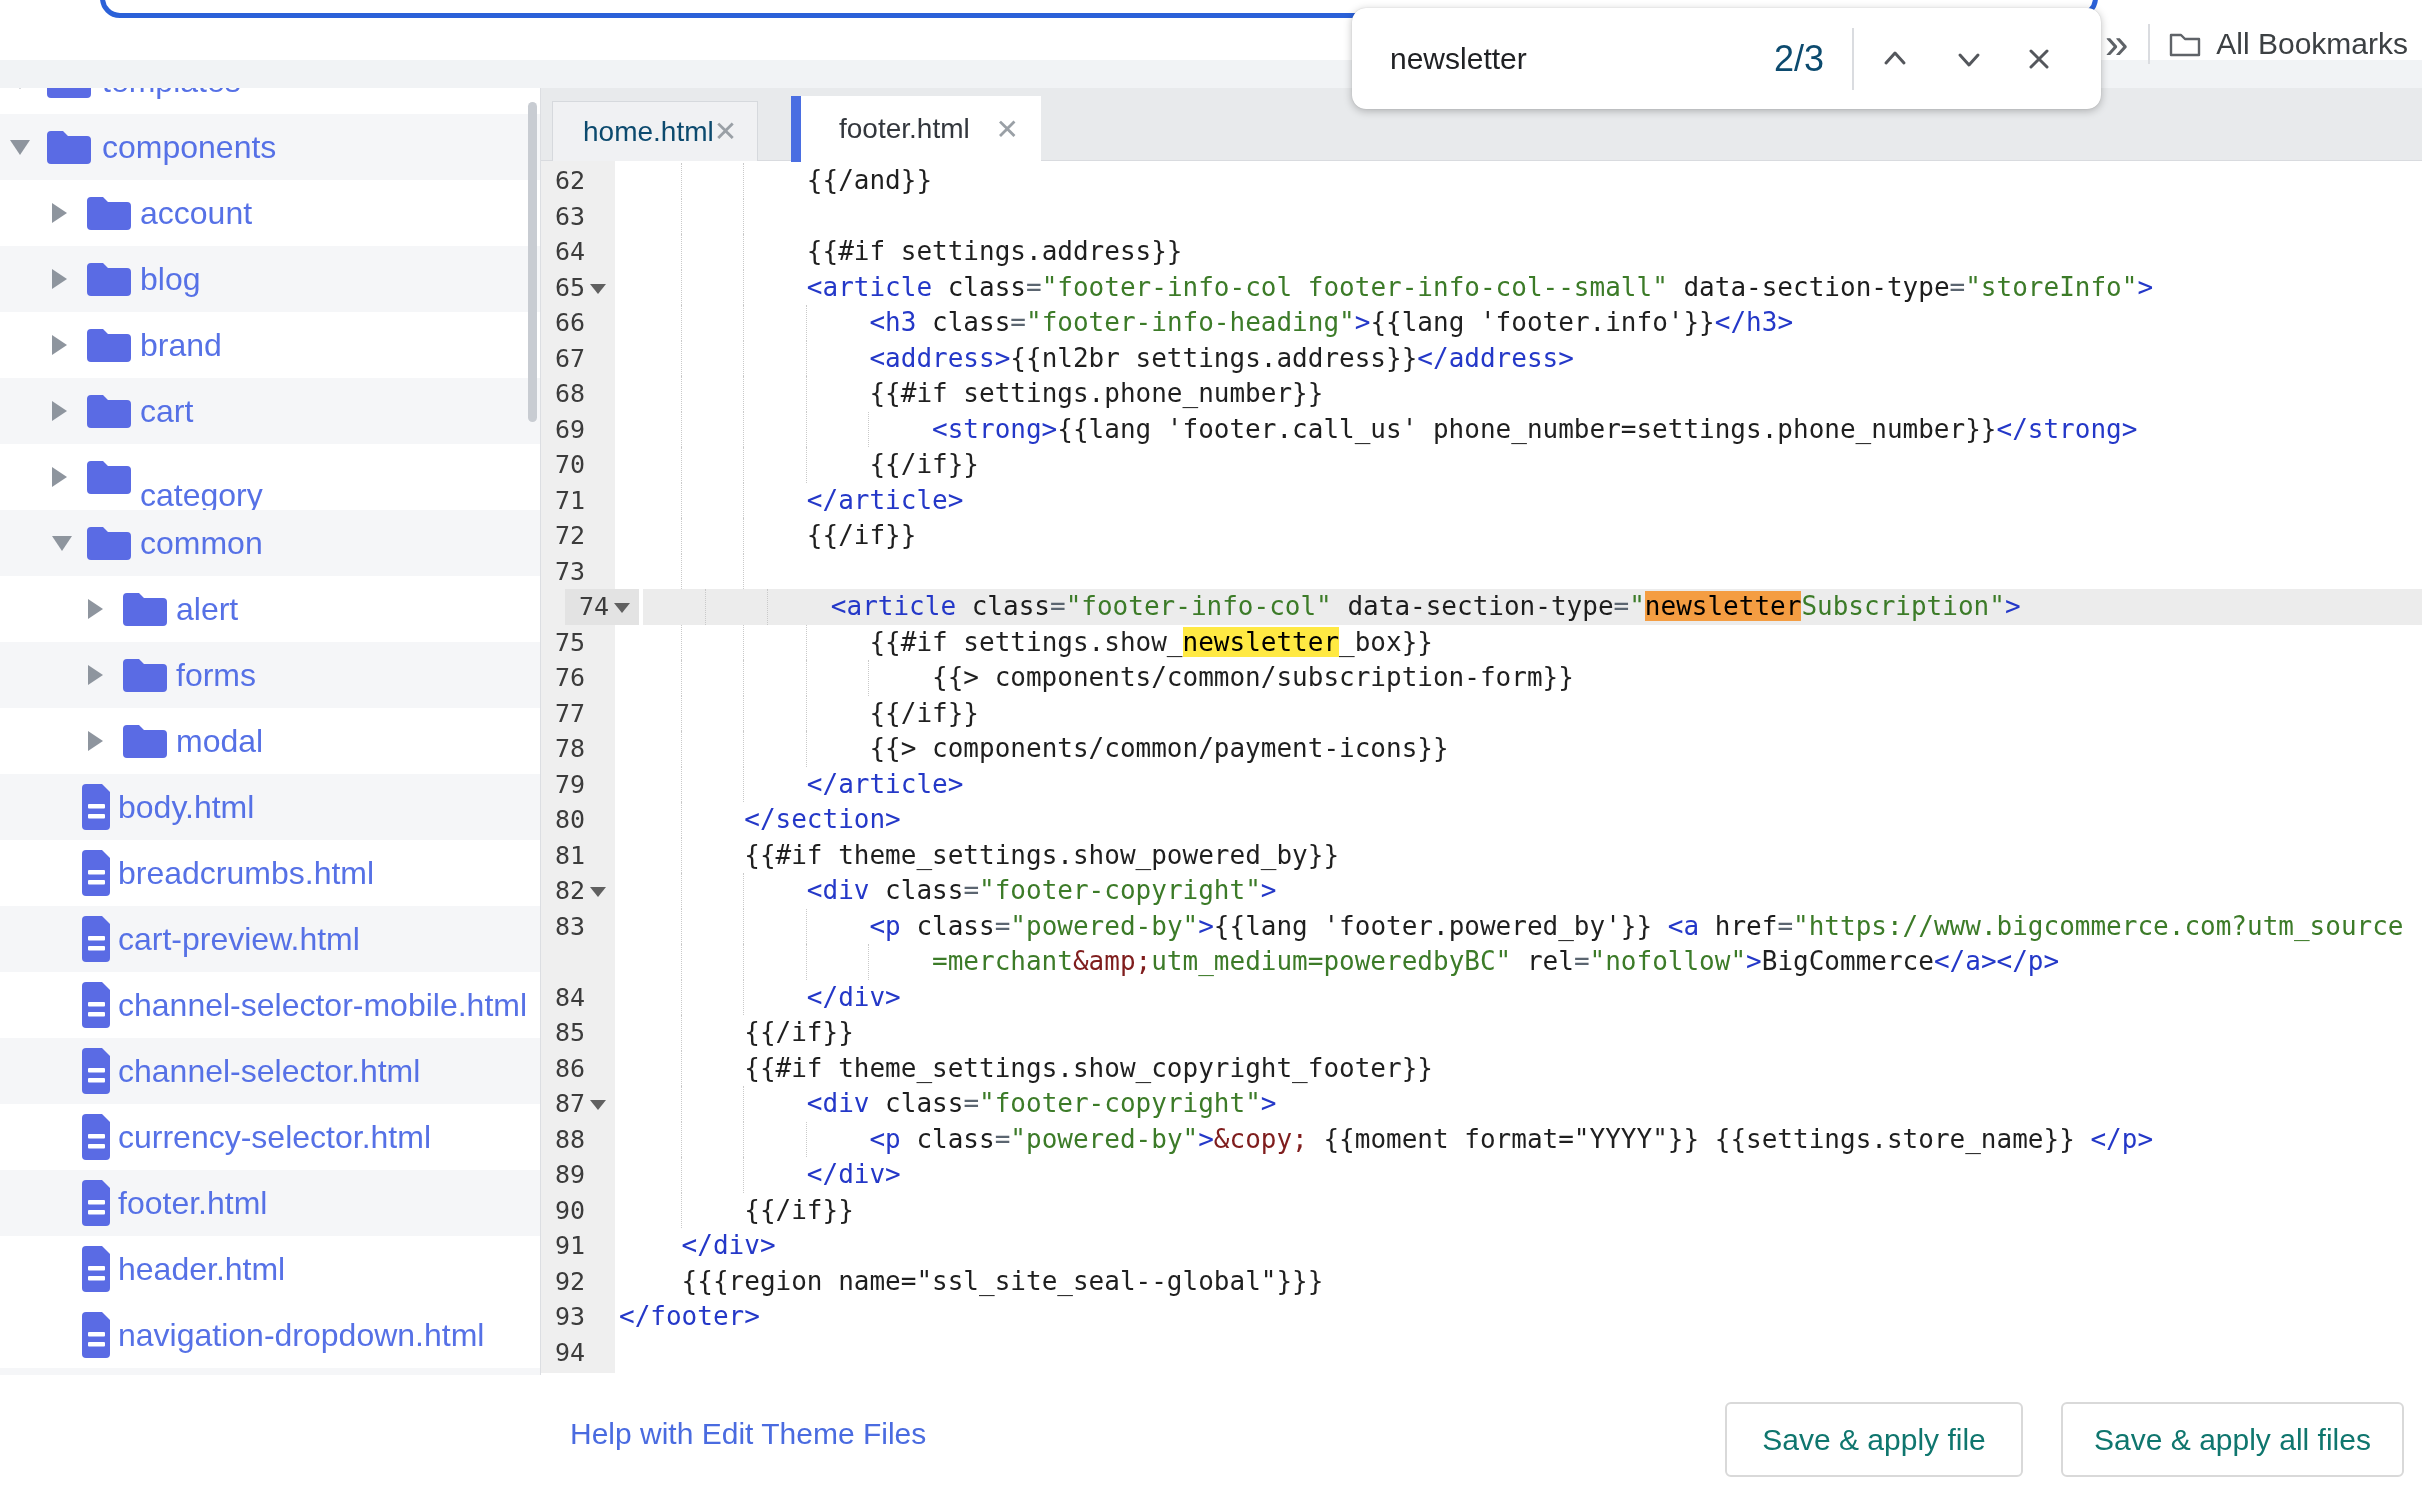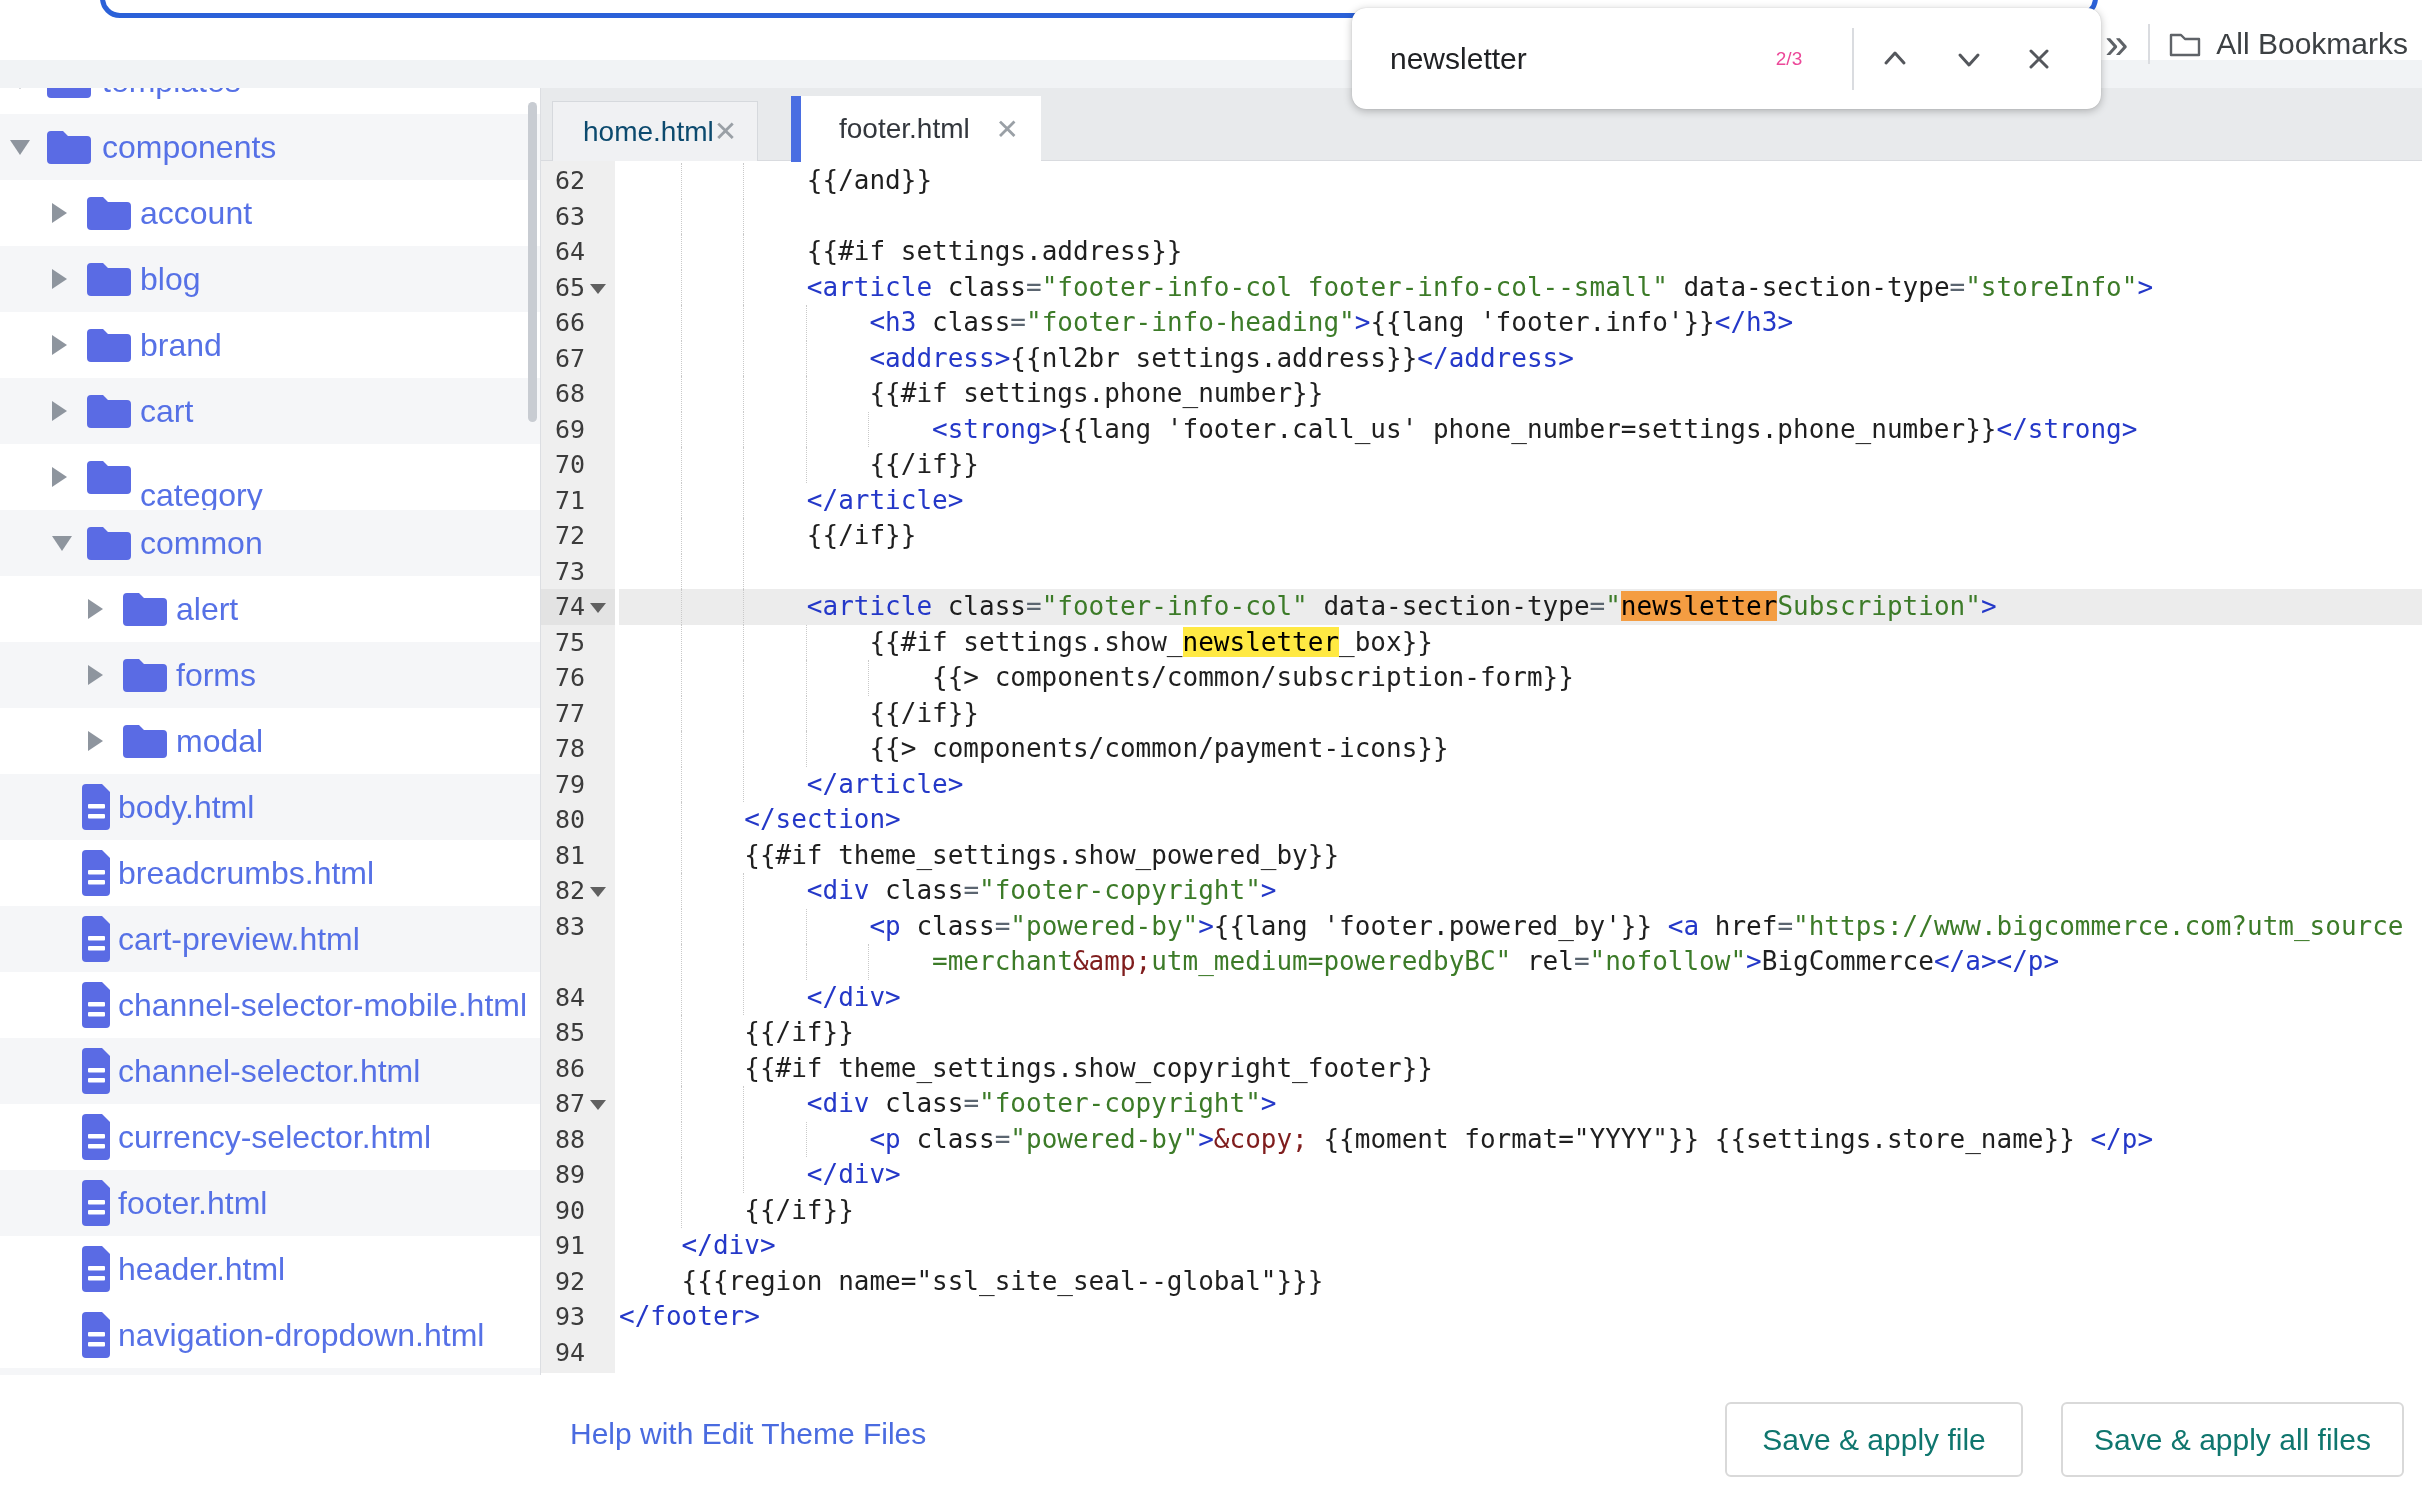--- a/index.html
+++ b/index.html
@@ -20,21 +20,21 @@
   .allbm{display:flex;align-items:center;gap:14px;color:#3c4043;font-size:30px;}
   
   .page-band{position:absolute;left:0;top:60px;width:2422px;height:28px;background:#f1f3f5;}
   
   .find-card{
     position:absolute;left:1352px;top:8px;width:749px;height:101px;background:#ffffff;
     border-radius:14px;box-shadow:0 2px 8px rgba(0,0,0,.26), 0 0 1px rgba(0,0,0,.2);
     z-index:10;display:flex;align-items:center;
   }
   .find-query{margin-left:38px;font-size:30px;color:#202124;flex:0 0 auto;}
-  .find-count{position:absolute;left:402px;width:70px;text-align:center;font-size:19px;color:#ec4899;}
+  .find-count{position:absolute;left:402px;width:70px;text-align:right;font-size:36px;color:#0c4a6e;}
   .find-divider{position:absolute;left:500px;top:20px;width:2px;height:62px;background:#dadce0;}
   .find-btn{position:absolute;top:26px;width:50px;height:50px;display:flex;align-items:center;justify-content:center;cursor:pointer;}
   .find-prev{left:518px;} .find-next{left:592px;} .find-close{left:662px;}
   
   .sidebar{position:absolute;left:0;top:88px;width:540px;height:1408px;background:#ffffff;overflow:hidden;}
   .sidebar-border{position:absolute;left:540px;top:88px;width:2px;height:1408px;background:#dcdee2;}
   .tree{position:relative;margin-top:-40px;}
   .tree-row{position:relative;height:66px;display:flex;align-items:center;cursor:pointer;}
   .tree-row.striped{background:#f5f6f8;}
   .tree-arrow{position:absolute;width:0;height:0;}
@@ -55,21 +55,21 @@
   .gutter-bg{position:absolute;left:0;top:73px;width:74px;height:1212px;background:#efefef;}
   .code-lines{position:absolute;left:0;top:75px;width:1881px;}
   .code-row{position:relative;height:35.5px;display:flex;}
   .code-gutter{flex:0 0 74px;position:relative;box-sizing:border-box;text-align:right;padding-right:30px;
     font-family:"DejaVu Sans Mono","Liberation Mono",monospace;font-size:25px;line-height:35.5px;color:#3c3c3c;}
   .code-fold{position:absolute;left:49px;top:14px;width:0;height:0;
     border-left:8px solid transparent;border-right:8px solid transparent;border-top:10px solid #606060;}
   .code-text{flex:1 1 auto;margin-left:4px;white-space:pre;overflow:hidden;
     font-family:"DejaVu Sans Mono","Liberation Mono",monospace;font-size:26px;line-height:35.5px;color:#1f1f1f;}
   .code-row.cur .code-text{background:#ececec;}
-  .code-row.cur .code-gutter{background:#e3e3e3;}
+  .code-row.cur .code-gutter{background:#e3e3e3;margin-left:24px;}
   .g{display:inline-block;width:4ch;height:35.5px;vertical-align:top;border-right:1px dotted #c9c9c9;box-sizing:border-box;}
   .tok-t{color:#2438c8;} .tok-a{color:#1d1d1d;} .tok-o{color:#5b6570;}
   .tok-s{color:#3c7b28;} .tok-e{color:#7f1d1d;} .tok-p{color:#1f1f1f;}
   .tok-hA{background:#f49d42;color:#000000;} .tok-hY{background:#ffe943;color:#000000;}
   
   .bottom-bar{position:absolute;left:0;top:1375px;width:2422px;height:121px;background:#ffffff;}
   .help-link{position:absolute;left:570px;top:42px;font-size:30px;color:#4a6be0;cursor:pointer;}
   .save-btn{position:absolute;top:27px;height:75px;box-sizing:border-box;background:#ffffff;
     border:2px solid #d9d9d9;border-radius:6px;color:#0f766e;font-size:30px;
     display:flex;align-items:center;justify-content:center;font-family:"Liberation Sans",sans-serif;}

